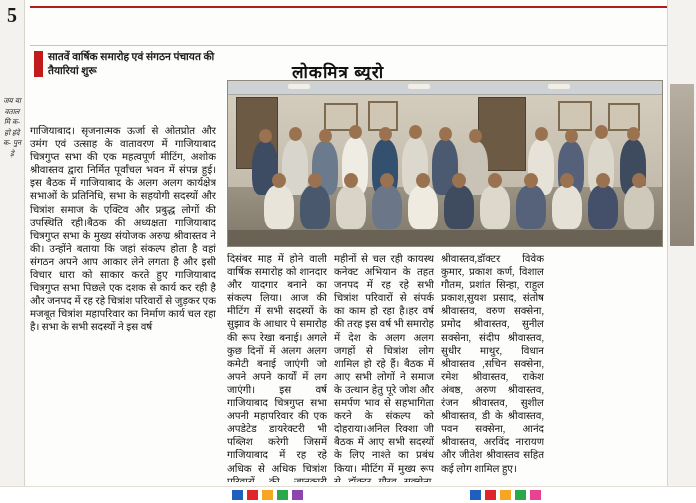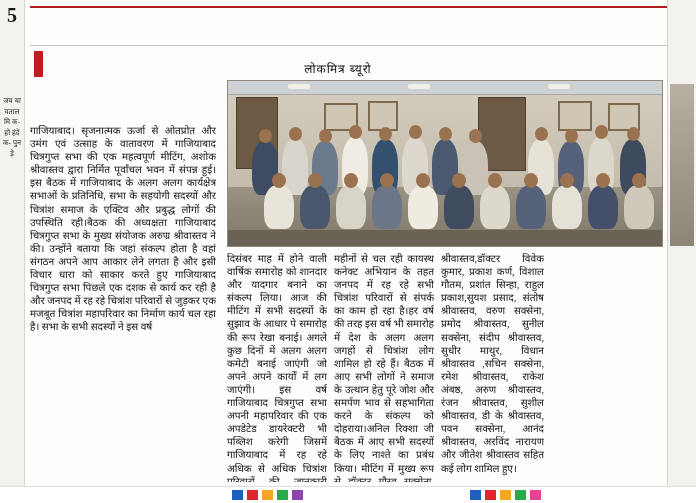--- a/index.html
+++ b/index.html
@@ -39,20 +39,21 @@
   .edge-text {
     position: absolute;
     left: 2px; top: 96px;
     width: 20px;
     font-family: "Liberation Sans", sans-serif;
     font-size: 7.2px;
     line-height: 10.5px;
     color: #1d1d1d;
     text-align: center;
     word-break: break-all;
+    font-style: italic;
   }
 
   
   .headline-rule-top {
     position: absolute;
     left: 30px; top: 6px;
     width: 660px; height: 2px;
     background: #b11d1d;
   }
   .headline {
@@ -96,22 +97,22 @@
     line-height: 14px;
     color: #1b1b1b;
   }
 
   .byline {
     position: absolute;
     left: 238px; top: 60px;
     width: 200px;
     text-align: center;
     font-family: "Liberation Serif", serif;
-    font-size: 12px;
-    font-weight: normal;
+    font-size: 17px;
+    font-weight: bold;
     letter-spacing: 1px;
     color: #111;
   }
 
   
   .photo {
     position: absolute;
     left: 227px; top: 80px;
     width: 434px; height: 165px;
     background: linear-gradient(#b9b2a4, #a59d8e);
@@ -220,20 +221,21 @@
   <div class="edge-strip">
     <div class="edge-num">5</div>
     <div class="edge-text">जय या वताल मि क- हो हंदे क- पुन ड़े</div>
   </div>
 
   <div class="headline-rule-top"></div>
   <div class="headline-rule-bot"></div>
 
   <div class="kicker-box">
     <div class="kicker-bar"></div>
+    <div class="kicker-text">सातवें वार्षिक समारोह एवं संगठन पंचायत की तैयारियां शुरू</div>
   </div>
 
   <div class="byline">लोकमित्र ब्यूरो</div>
 
   <div class="photo">
     <div class="wall"></div>
     <div class="wall-lower"></div>
     <div class="ceil"></div>
     <div class="lamp" style="left:60px;"></div>
     <div class="lamp" style="left:180px;"></div>

